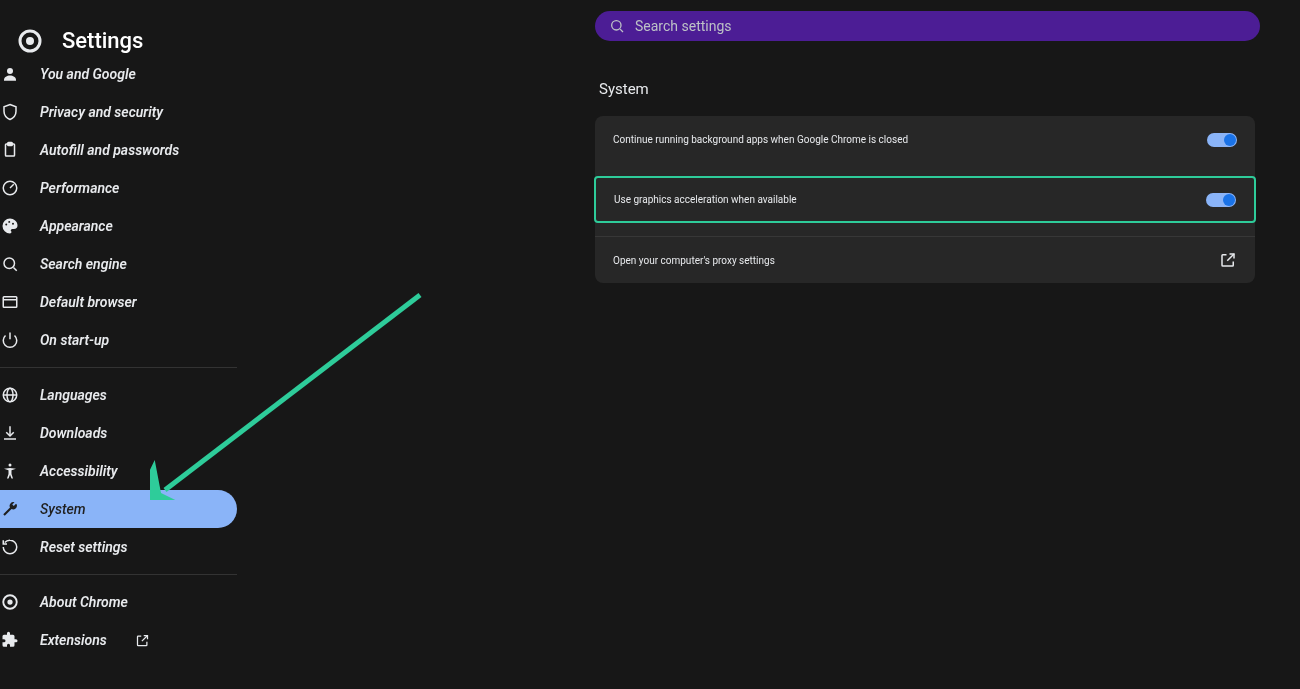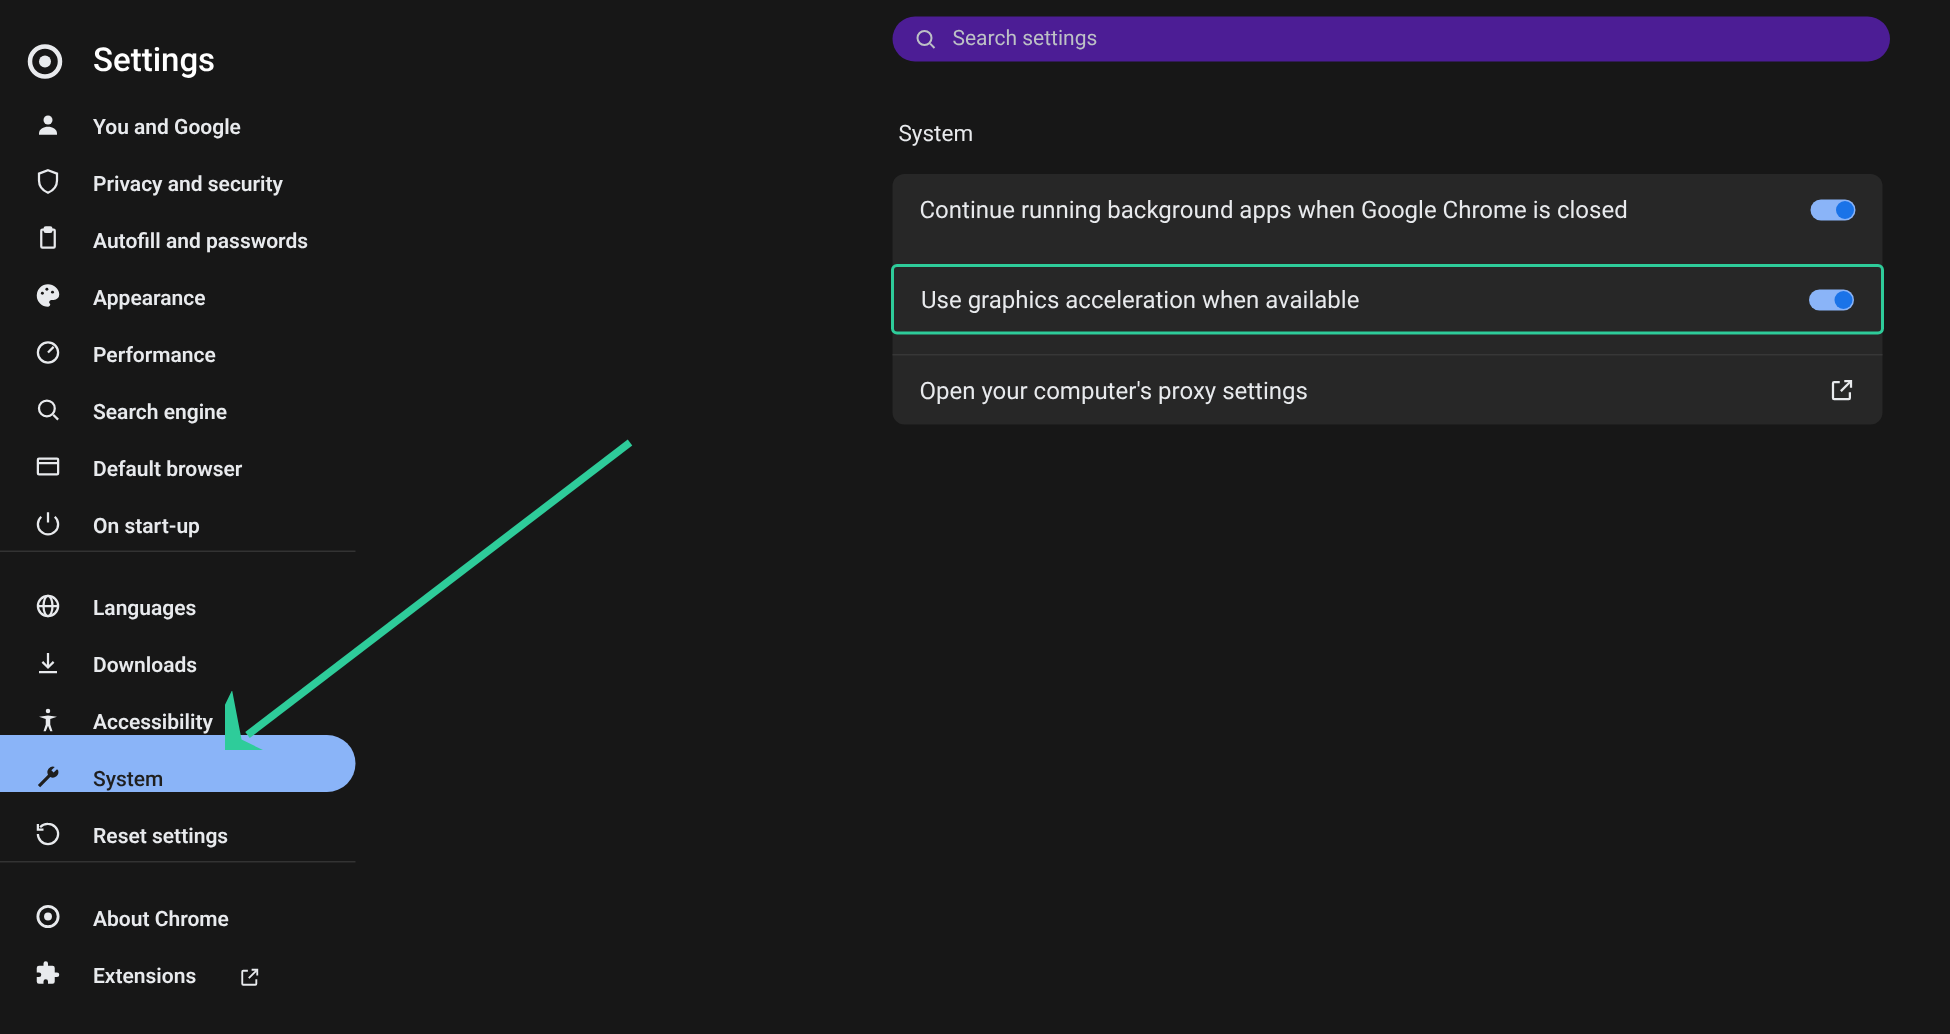--- a/index.html
+++ b/index.html
@@ -8,34 +8,34 @@
     .header { display:flex; align-items:center; height:55px; }
     .header-left { display:flex; align-items:center; padding-left:18px; gap:20px;margin-top:26px; }
     .header-title { font-size:22px; font-weight:500; color:#fff; }
     
     .search-wrap { position:absolute; left:595px; top:11px; width:665px; height:30px;
                    background:#4c1d95; border-radius:20px; display:flex; align-items:center; padding:0 14px; gap:10px; }
     .search-wrap input { flex:1; background:transparent; border:none; outline:none; color:#bdc1c6; font-size:14px; }
     .search-wrap input::placeholder { color:#bdc1c6; }
     
     .sidebar { position:absolute; left:0; top:55px; width:237px; }
-    .nav-item { display:flex; align-items:flex-end; height:38px; padding-left:22px; gap:20px;
-                color:#e8eaed; font-size:14px; font-weight:600; cursor:pointer; border-radius:0 20px 20px 0; }
+    .nav-item { display:flex; align-items:center; height:38px; gap:20px;
+                color:#e8eaed; font-size:14px; font-weight:600; cursor:pointer; border-radius:0 20px 20px 0;font-style:italic; }
     .nav-item.selected { background:#8ab4f8; color:#1f1f1f; font-weight:500; }
     .nav-item .icon { width:20px; height:20px; display:flex; align-items:center; justify-content:center; flex-shrink:0; }
     .nav-item .ext-icon { margin-left:8px; }
     .divider { height:1px; background:#333; margin:8px 0; width:237px; }
     
     .content { position:absolute; left:595px; top:80px; width:660px; }
     .section-title { font-size:15px; color:#e8eaed; margin-bottom:18px; padding-left:4px; }
     .card { background:#272727; border-radius:8px; overflow:visible; }
     .row { height:47px; display:flex; align-items:center; justify-content:space-between;
            padding:0 18px; border-top:1px solid #373737; position:relative; }
     .row:first-child { border-top:none; }
-    .row-label { font-size:16px; color:#e8eaed; }
+    .row-label { font-size:10px; color:#e8eaed; }
     .row.highlight { border:2px solid #2ecc9a; border-radius:4px; margin:13px -1px; background:#272727; }
     
     .toggle { width:30px; height:14px; background:#8ab4f8; border-radius:8px; position:relative; cursor:pointer; }
     .toggle .knob { width:12px; height:12px; background:#1a73e8; border-radius:50%; position:absolute; right:1px; top:1px; }
     
     .arrow-svg { position:absolute; left:150px; top:290px; width:280px; height:210px; pointer-events:none; }
     
     svg { display:block; }
   </style>
 </head>
@@ -86,37 +86,37 @@
     <span class="icon">
         <svg width="18" height="18" viewBox="0 0 24 24" fill="none" stroke="#e8eaed" stroke-width="2">
           <rect x="6" y="4" width="12" height="16" rx="1"></rect>
           <rect x="9" y="2" width="6" height="4" rx="1" fill="#e8eaed"></rect>
         </svg>
       </span>
     <span>Autofill and passwords</span>
   </div>
   <div class="nav-item">
     <span class="icon">
+        <svg width="18" height="18" viewBox="0 0 24 24" fill="none" stroke="#e8eaed" stroke-width="2">
+          <circle cx="12" cy="12" r="9"></circle>
+          <path d="M12 12l5-5"></path>
+        </svg>
+      </span>
+    <span>Performance</span>
+  </div>
+  <div class="nav-item">
+    <span class="icon">
         <svg width="18" height="18" viewBox="0 0 24 24" fill="#e8eaed">
           <path d="M12 2a10 10 0 100 20c1 0 2-1 2-2s-1-1-1-2 1-2 2-2h2a5 5 0 005-5c0-5-5-9-10-9z"></path>
           <circle cx="7" cy="10" r="1.3" fill="#171717"></circle>
           <circle cx="11" cy="6.5" r="1.3" fill="#171717"></circle>
           <circle cx="16" cy="9" r="1.3" fill="#171717"></circle>
         </svg>
       </span>
     <span>Appearance</span>
-  </div>
-  <div class="nav-item">
-    <span class="icon">
-        <svg width="18" height="18" viewBox="0 0 24 24" fill="none" stroke="#e8eaed" stroke-width="2">
-          <circle cx="12" cy="12" r="9"></circle>
-          <path d="M12 12l5-5"></path>
-        </svg>
-      </span>
-    <span>Performance</span>
   </div>
   <div class="nav-item">
     <span class="icon">
         <svg width="18" height="18" viewBox="0 0 24 24" fill="none" stroke="#e8eaed" stroke-width="2">
           <circle cx="11" cy="11" r="7"></circle>
           <line x1="21" y1="21" x2="16.65" y2="16.65"></line>
         </svg>
       </span>
     <span>Search engine</span>
   </div>

